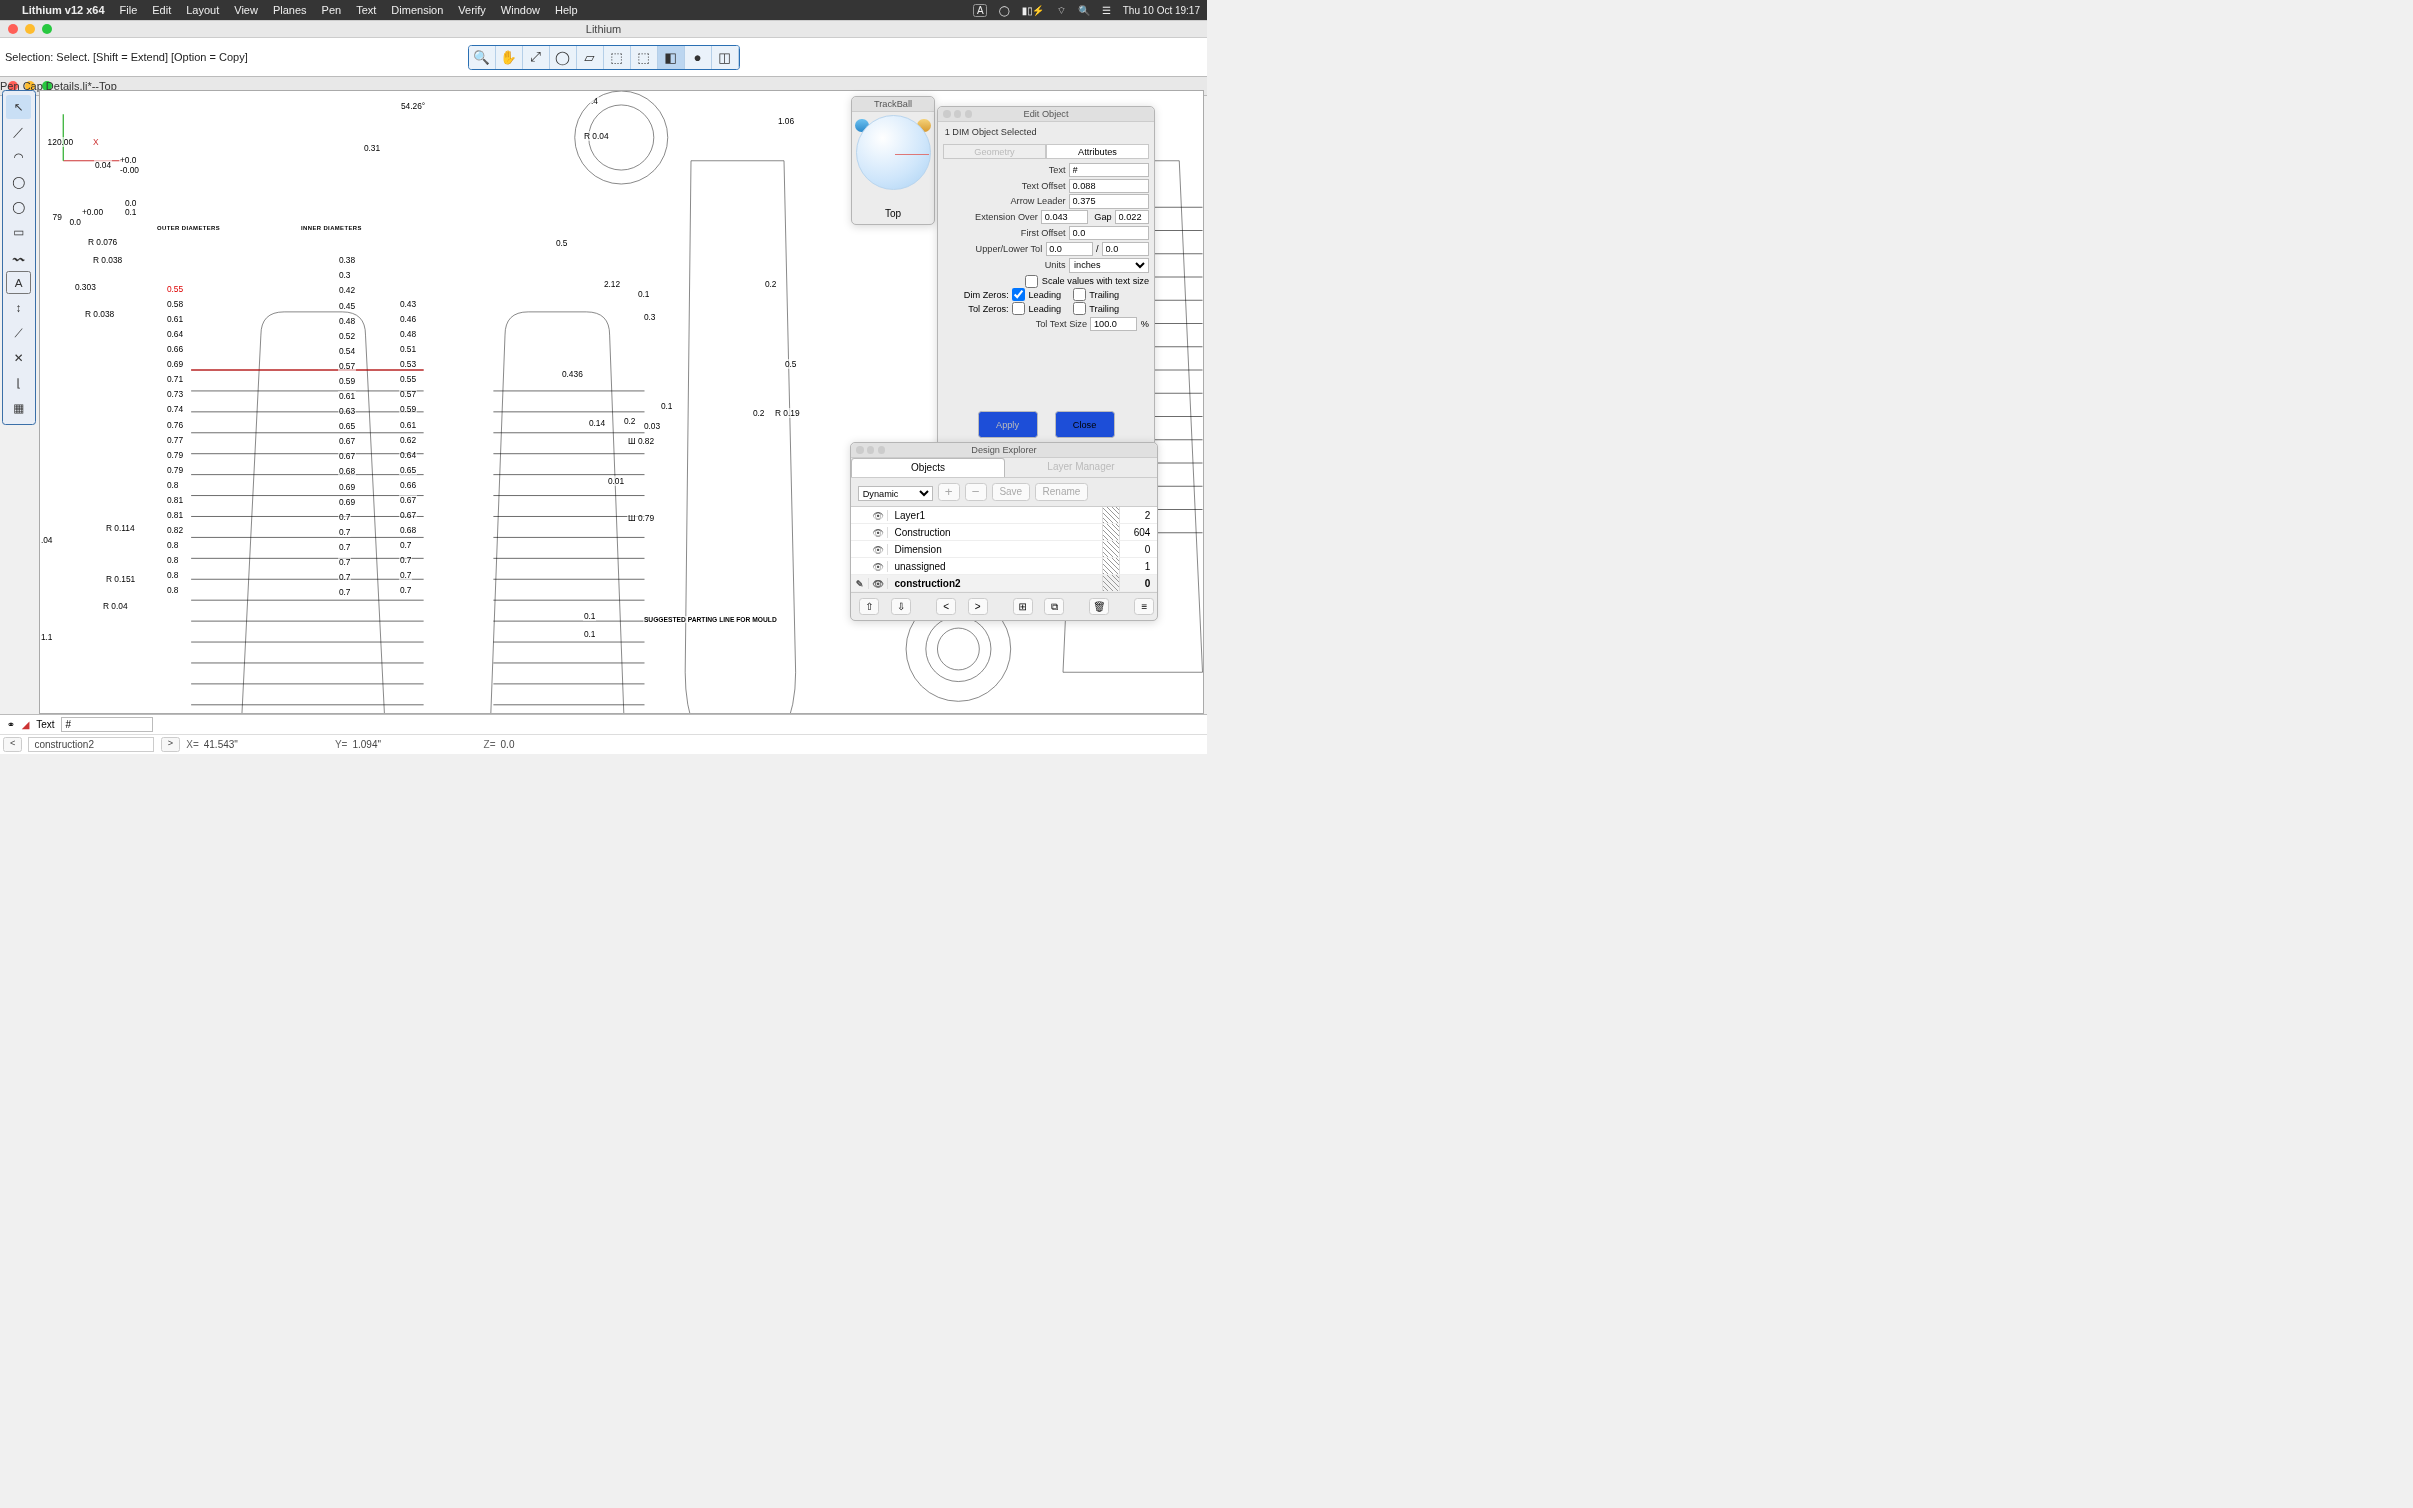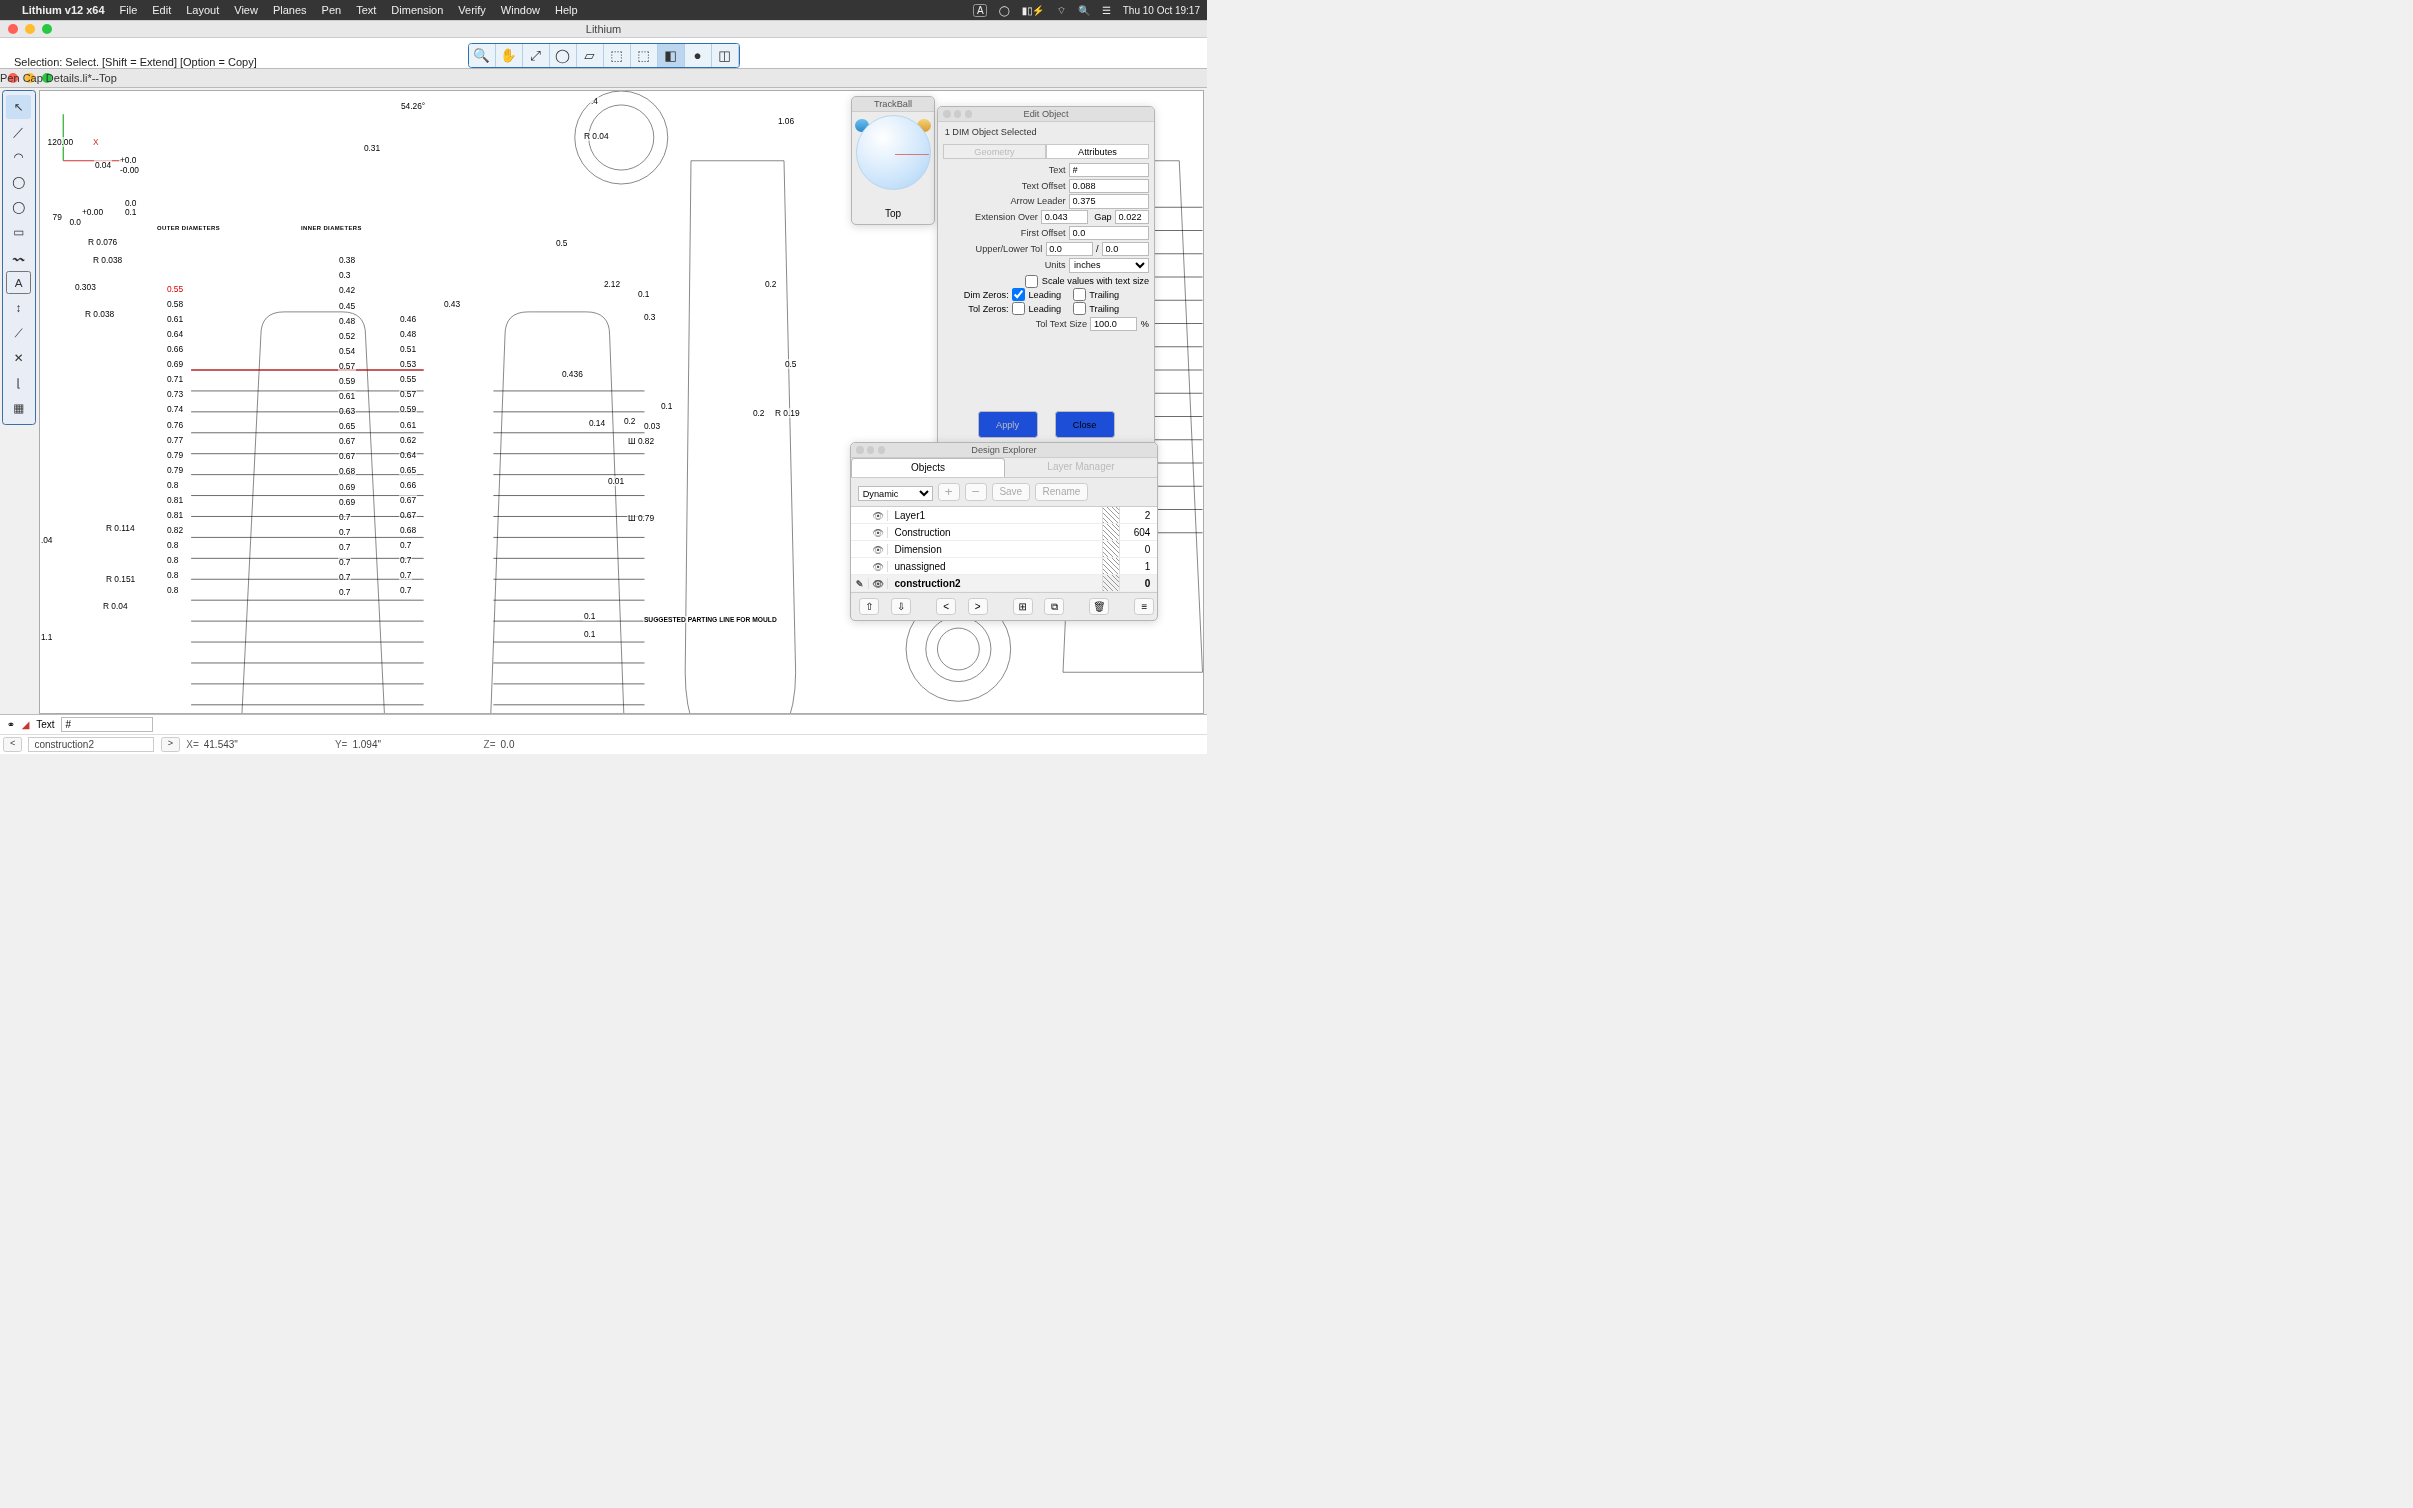--- a/index.html
+++ b/index.html
@@ -15,21 +15,21 @@
 .iconbox { border:0.8px solid #999; border-radius:2.5px; padding:0 2.5px; font-size:8.4px;}
 
 
 .window-titlebar { height: 18.4px; background: #e8e8e8; border-top:0.8px solid #ccc; border-bottom:0.8px solid #ccc; display:flex; align-items:center; position:relative; }
 .traffic { display:flex; gap:6.7px; margin-left:8.4px; }
 .traffic span { width:10px; height:10px; border-radius:50%; display:inline-block; }
 .traffic .r{background:#ff5f57;} .traffic .y{background:#febc2e;} .traffic .g{background:#28c840;}
 .window-title { position:absolute; left:0; right:0; text-align:center; font-size:11px; color:#444; }
 
 
-.toolrow { height: 31px; background:#fff; border-bottom:0.8px solid #bbb; display:flex; align-items:flex-end; padding:0 14px; position:relative;}
+.toolrow { height: 39px; background:#fff; border-bottom:0.8px solid #bbb; display:flex; align-items:center; padding:0 5px; position:relative;}
 .toolrow .sel { font-size:11px; color:#222; }
 .tool-buttons { position:absolute; left:50%; transform:translateX(-50%); display:flex; border:0.8px solid #2a6fb3; border-radius:3.4px; overflow:hidden; background:#eef4fb;}
 .tool-buttons button { width:27px; height:23.5px; border:none; border-right:0.8px solid #b5cfe8; background:#eaf2fa; display:flex; align-items:center; justify-content:center; font-size:13.4px; color:#333;}
 .tool-buttons button.active { background:#bcd6f0; }
 
 .doc-titlebar { height:18.4px; background:#e8e8e8; border-bottom:0.8px solid #bbb; display:flex; align-items:center; position:relative;}
 .doc-title { position:absolute; left:0; right:0; text-align:left; font-size:11px; color:#333; }
 
 
 .main { position:absolute; top:85px; bottom:40px; left:0; right:0; display:flex; }
@@ -336,21 +336,21 @@
         <span class="dim-label" style="left: 298px; top: 391px;">0.69</span>
         <span class="dim-label" style="left: 298px; top: 406px;">0.69</span>
         <span class="dim-label" style="left: 298px; top: 421px;">0.7</span>
         <span class="dim-label" style="left: 298px; top: 436px;">0.7</span>
         <span class="dim-label" style="left: 298px; top: 451px;">0.7</span>
         <span class="dim-label" style="left: 298px; top: 466px;">0.7</span>
         <span class="dim-label" style="left: 298px; top: 481px;">0.7</span>
         <span class="dim-label" style="left: 298px; top: 496px;">0.7</span>
       </div>
     <div id="colR">
-        <span class="dim-label" style="left: 359px; top: 208px; margin-left: 44px;">0.43</span>
+        <span class="dim-label" style="left: 359px; top: 208px;">0.43</span>
         <span class="dim-label" style="left: 359px; top: 223px;">0.46</span>
         <span class="dim-label" style="left: 359px; top: 238px;">0.48</span>
         <span class="dim-label" style="left: 359px; top: 253px;">0.51</span>
         <span class="dim-label" style="left: 359px; top: 268px;">0.53</span>
         <span class="dim-label" style="left: 359px; top: 283px;">0.55</span>
         <span class="dim-label" style="left: 359px; top: 298px;">0.57</span>
         <span class="dim-label" style="left: 359px; top: 313px;">0.59</span>
         <span class="dim-label" style="left: 359px; top: 329px;">0.61</span>
         <span class="dim-label" style="left: 359px; top: 344px;">0.62</span>
         <span class="dim-label" style="left: 359px; top: 359px;">0.64</span>

